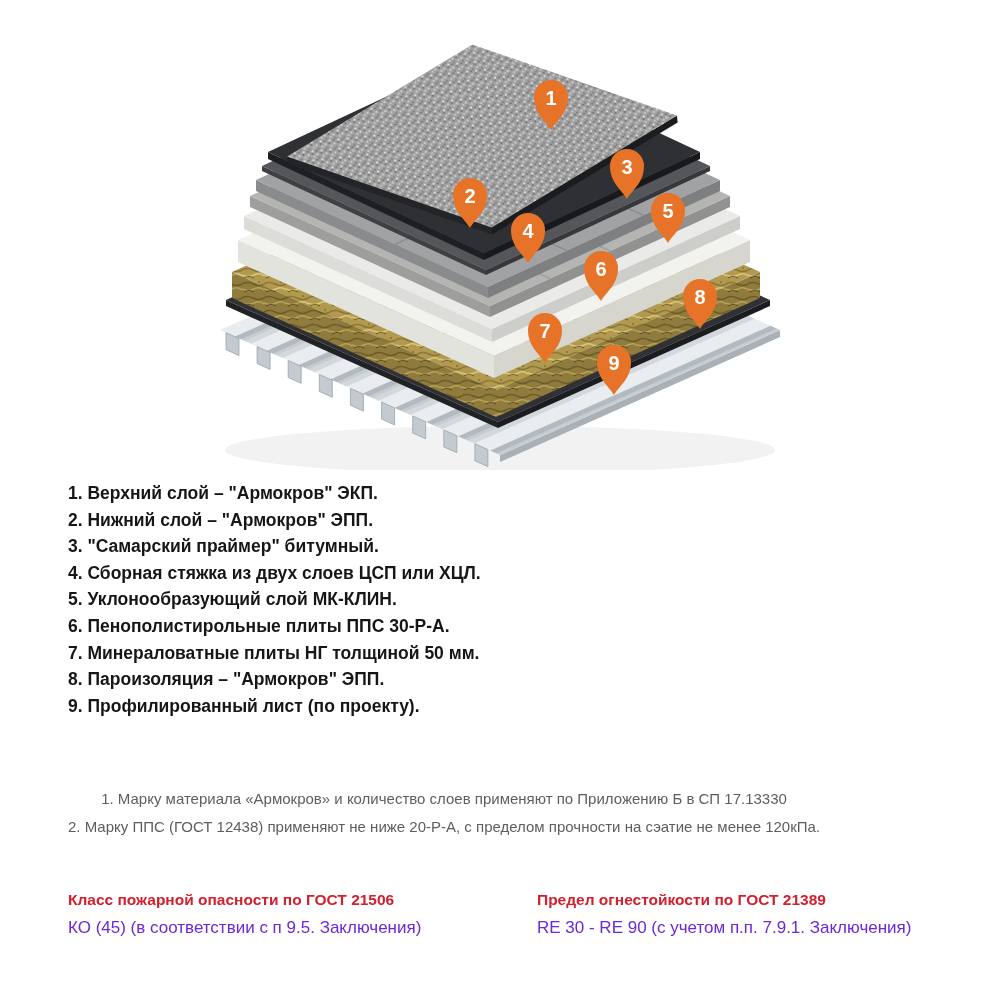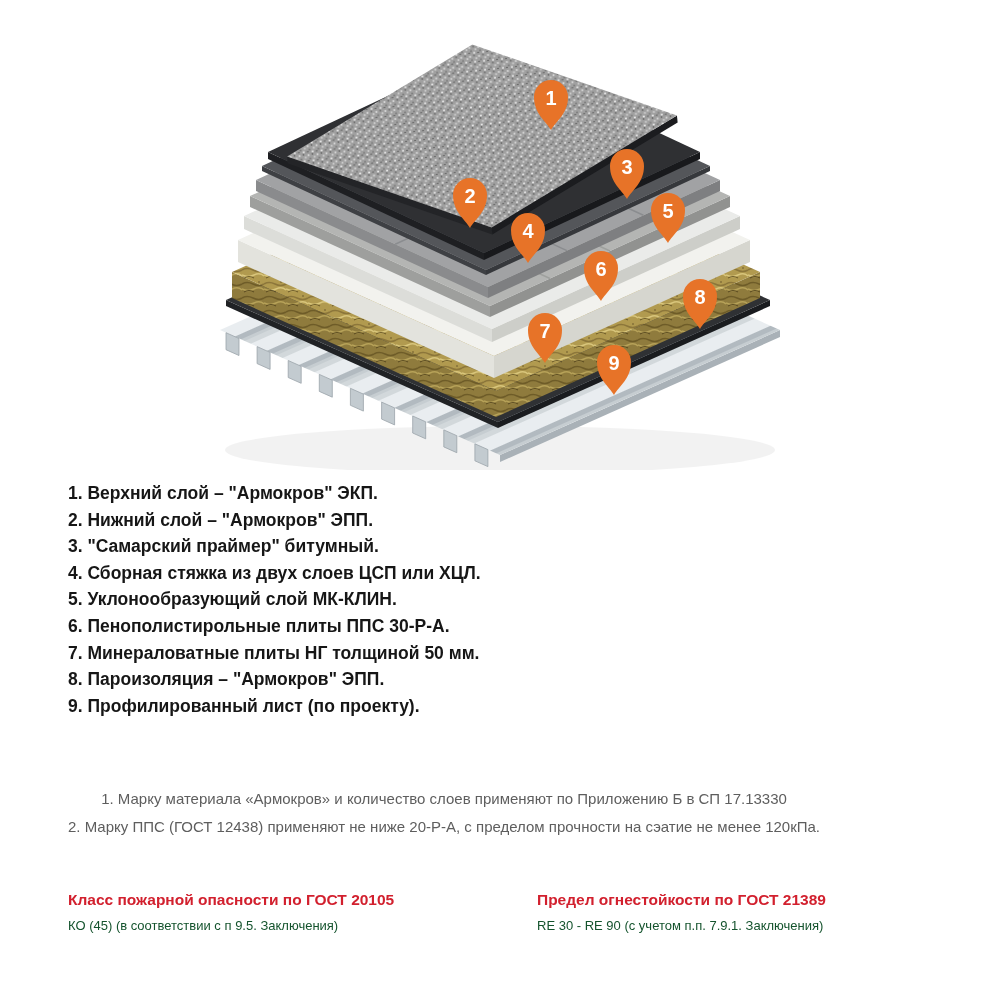--- a/index.html
+++ b/index.html
@@ -17,21 +17,21 @@
   .legend-item{white-space:nowrap}
   .footnotes{
     position:absolute;left:68px;top:785px;
     font-size:15px;font-weight:400;line-height:27.6px;color:#5e5e5e;text-align:center;
   }
   .footnote-item{white-space:nowrap}
   .specs{position:absolute;left:68px;top:891px;display:flex}
   .spec-col{width:469px}
   .spec-col + .spec-col{width:auto}
   .spec-title{font-size:15.5px;font-weight:700;color:var(--accent-red,#D2202E)}
-  .spec-value{font-size:13px;font-weight:400;color:#14532d;margin-top:9px}
+  .spec-value{font-size:17px;font-weight:400;color:#6d28d9;margin-top:9px}
   .pin-head{fill:var(--pin-orange,#E77328)}
   .pin-num{
     fill:#ffffff;font-weight:700;font-size:20px;
     font-family:"Liberation Sans",sans-serif;
   }
   .seam-a{stroke:#87898c;stroke-width:1.5;opacity:.85}
   .seam-b{stroke:#9b9d9a;stroke-width:1.5;opacity:.85}
   .tooth{fill:#c3cbd0;stroke:#9aa3a9;stroke-width:.8}
 </style>
 </head>
@@ -201,20 +201,20 @@
   <div class="legend-item">9. Профилированный лист (по проекту).</div>
 </div>
 
 <div class="footnotes">
   <div class="footnote-item">1. Марку материала «Армокров» и количество слоев применяют по Приложению Б в СП 17.13330</div>
   <div class="footnote-item">2. Марку ППС (ГОСТ 12438) применяют не ниже 20-Р-А, с пределом прочности на сэатие не менее 120кПа.</div>
 </div>
 
 <div class="specs">
   <div class="spec-col">
-    <div class="spec-title">Класс пожарной опасности по ГОСТ 20105</div>
+    <div class="spec-title">Класс пожарной опасности по ГОСТ 21506</div>
     <div class="spec-value">КО (45) (в соответствии с п 9.5. Заключения)</div>
   </div>
   <div class="spec-col">
     <div class="spec-title">Предел огнестойкости по ГОСТ 21389</div>
     <div class="spec-value">RE 30 - RE 90 (с учетом п.п. 7.9.1. Заключения)</div>
   </div>
 </div>
 
 </body></html>

